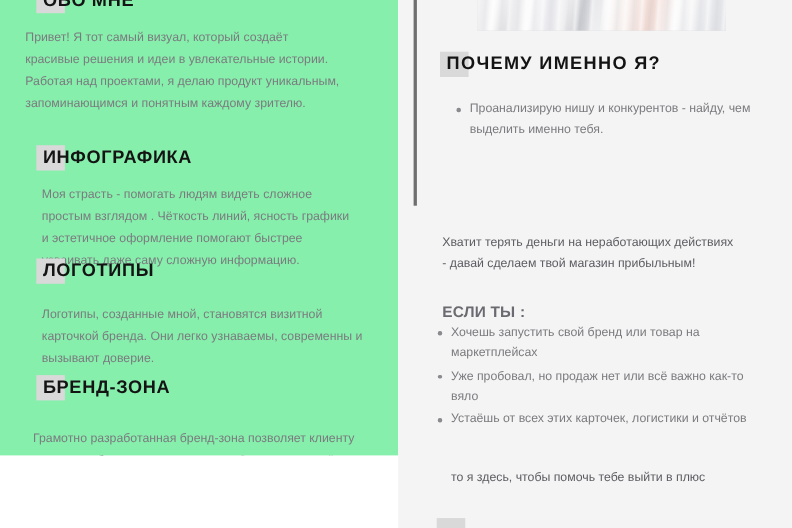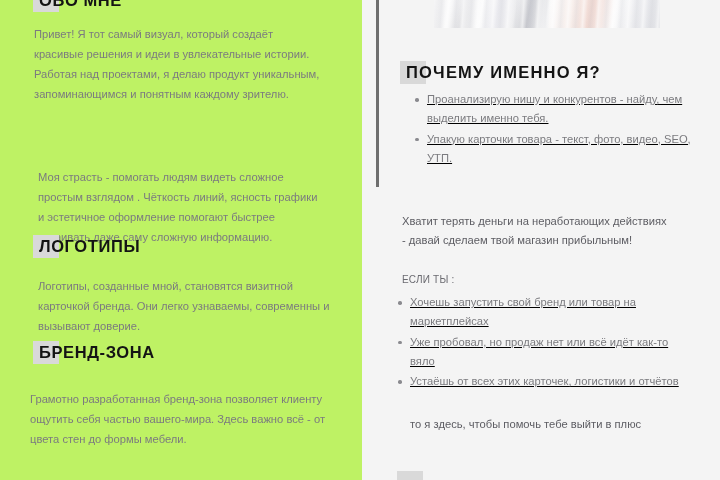--- a/index.html
+++ b/index.html
@@ -20,22 +20,22 @@
     width: 720px;
     height: 480px;
     display: flex;
     background: #ffffff;
   }
 
   
   .col-left {
     position: relative;
     width: 362px;
-    height: 480px;
-    background: #bef264;
+    height: 414px;
+    background: #86efac;
     box-sizing: border-box;
     padding: 0 30px 0 33px;
     overflow: hidden;
   }
 
   
   .col-right {
     position: relative;
     width: 358px;
     height: 480px;
@@ -139,33 +139,32 @@
   .bold-note {
     margin: 0;
     font-size: 11.2px;
     line-height: 1.72;
     color: #5c5c62;
     font-weight: 400;
   }
 
   .label-line {
     margin: 0;
-    font-size: 10px;
+    font-size: 14px;
     line-height: 1.6;
     color: #6a6a70;
-    font-weight: 400;
+    font-weight: 700;
     letter-spacing: 0.2px;
   }
 
   
   ul.bullets {
     margin: 0;
     padding: 0 0 0 17px;
     list-style: none;
-    text-decoration: underline;
   }
   ul.bullets > li {
     position: relative;
     font-size: 11.2px;
     line-height: 1.72;
     color: #7b7b7f;
     margin: 0 0 1px 0;
   }
   ul.bullets > li::before {
     content: "";
@@ -196,22 +195,27 @@
 
 <div class="page">
 
   <div class="col-left">
 
     <div class="L" style="left:33px; top:-11px;">
       <h2 class="sec-head">
         <span class="htxt">ОБО МНЕ</span>
       </h2>
     </div>
-    <p class="body-text L" style="left:34px; top:25px; width:290px;">Привет! Я тот самый визуал, который создаёт красивые решения и идеи в увлекательные истории. Работая над проектами, я делаю продукт уникальным, запоминающимся и понятным каждому зрителю.</p>
-
+    <p class="body-text L" style="left:23px; top:25px; width:290px;">Привет! Я тот самый визуал, который создаёт красивые решения и идеи в увлекательные истории. Работая над проектами, я делаю продукт уникальным, запоминающимся и понятным каждому зрителю.</p>
+
+    <div class="L" style="left:33px; top:132px;">
+      <h2 class="sec-head">
+        <span class="htxt">ИНФОГРАФИКА</span>
+      </h2>
+    </div>
     <p class="body-text L" style="left:38px; top:168px; width:288px;">Моя страсть - помогать людям видеть сложное простым взглядом . Чёткость линий, ясность графики и эстетичное оформление помогают быстрее усваивать даже саму сложную информацию.</p>
 
     <div class="L" style="left:33px; top:235px;">
       <h2 class="sec-head">
         <span class="htxt">ЛОГОТИПЫ</span>
       </h2>
     </div>
     <p class="body-text L" style="left:38px; top:277px; width:292px;">Логотипы, созданные мной, становятся визитной карточкой бренда. Они легко узнаваемы, современны и вызывают доверие.</p>
 
     <div class="L" style="left:33px; top:341px;">
@@ -225,40 +229,39 @@
 
   <div class="col-right">
 
     <div class="divider-rule"></div>
 
     <div class="hero-photo">
       <div class="ph-bg"></div>
       <div class="ph-streaks"></div>
     </div>
 
-    <div class="L" style="left:38px; top:61px;">
+    <div class="L" style="left:38px; top:47px;">
       <h2 class="sec-head wide-gap">
         <span class="htxt">ПОЧЕМУ  ИМЕННО  Я?</span>
       </h2>
     </div>
 
     <ul class="bullets L" style="left:48px; top:90px; width:265px;">
       <li>Проанализирую нишу и конкурентов - найду, чем выделить именно тебя.</li>
-      <li>Упакую карточки товара - текст, фото, видео, SEO, УТП.</li>
     </ul>
 
     <p class="bold-note L" style="left:40px; top:212px; width:265px;">Хватит терять деньги на неработающих действиях - давай сделаем твой магазин прибыльным!</p>
 
     <p class="label-line L" style="left:40px; top:272px;">ЕСЛИ ТЫ :</p>
 
     <ul class="bullets L" style="left:31px; top:293px; width:272px;">
       <li>Хочешь запустить свой бренд или товар на маркетплейсах</li>
-      <li>Уже пробовал, но продаж нет или всё идёт как-то вяло</li>
+      <li>Уже пробовал, но продаж нет или всё важно как-то вяло</li>
       <li>Устаёшь от всех этих карточек, логистики и отчётов</li>
     </ul>
 
-    <p class="bold-note L" style="left:48px; top:415px; width:280px;">то я здесь, чтобы помочь тебе выйти в плюс</p>
+    <p class="bold-note L" style="left:48px; top:425px; width:280px;">то я здесь, чтобы помочь тебе выйти в плюс</p>
 
     <div class="bottom-sliver"></div>
 
   </div>
 
 </div>
 
 </body></html>

